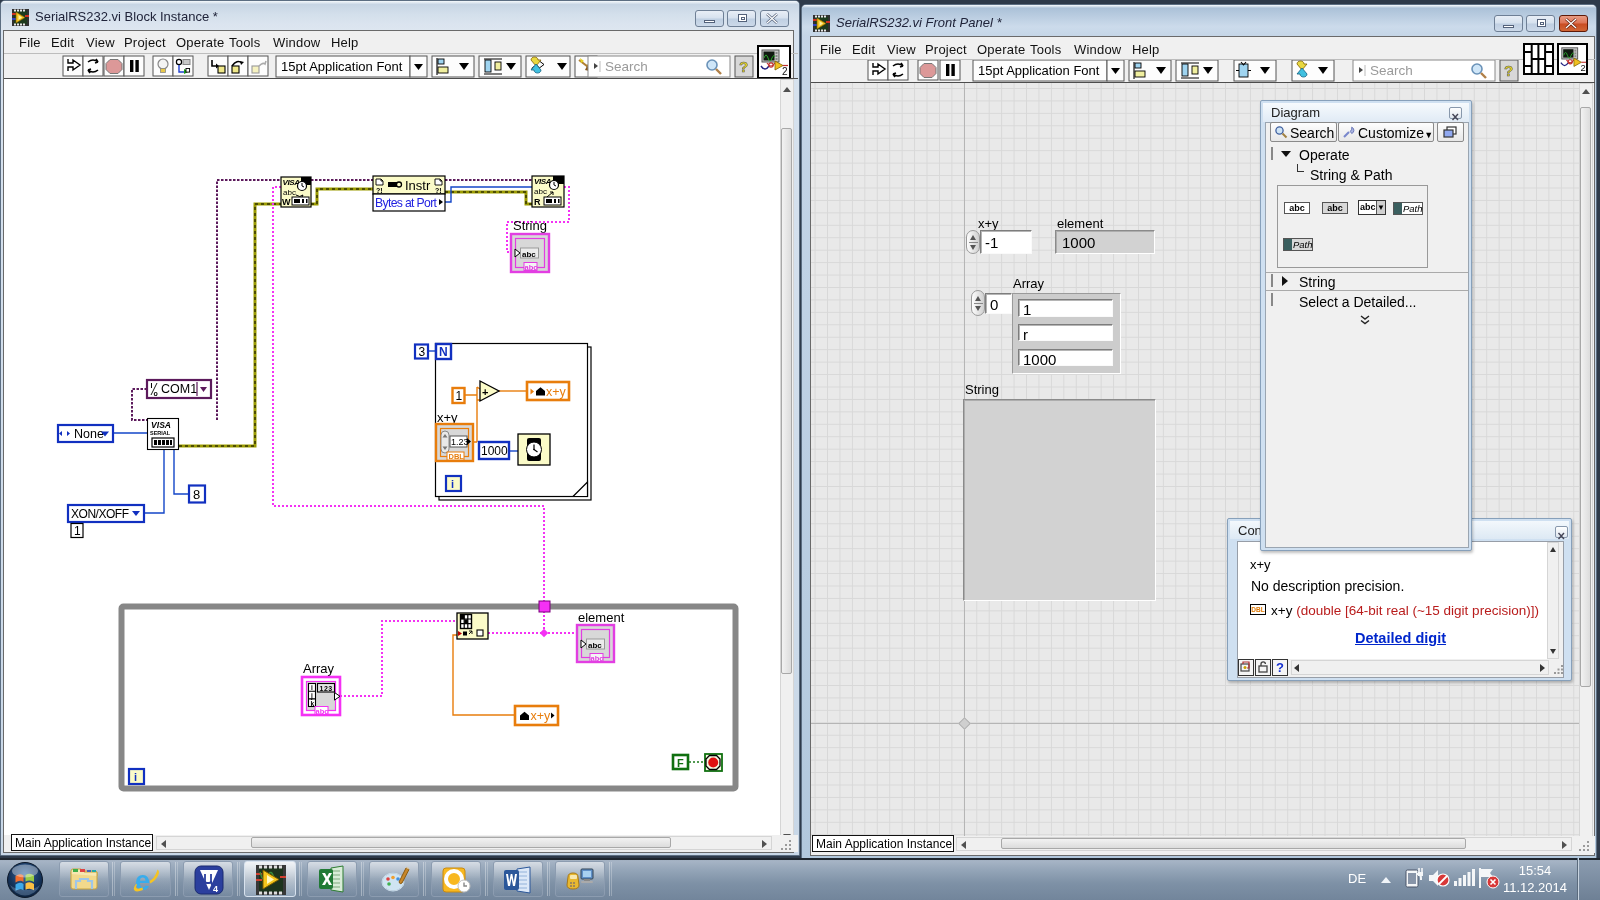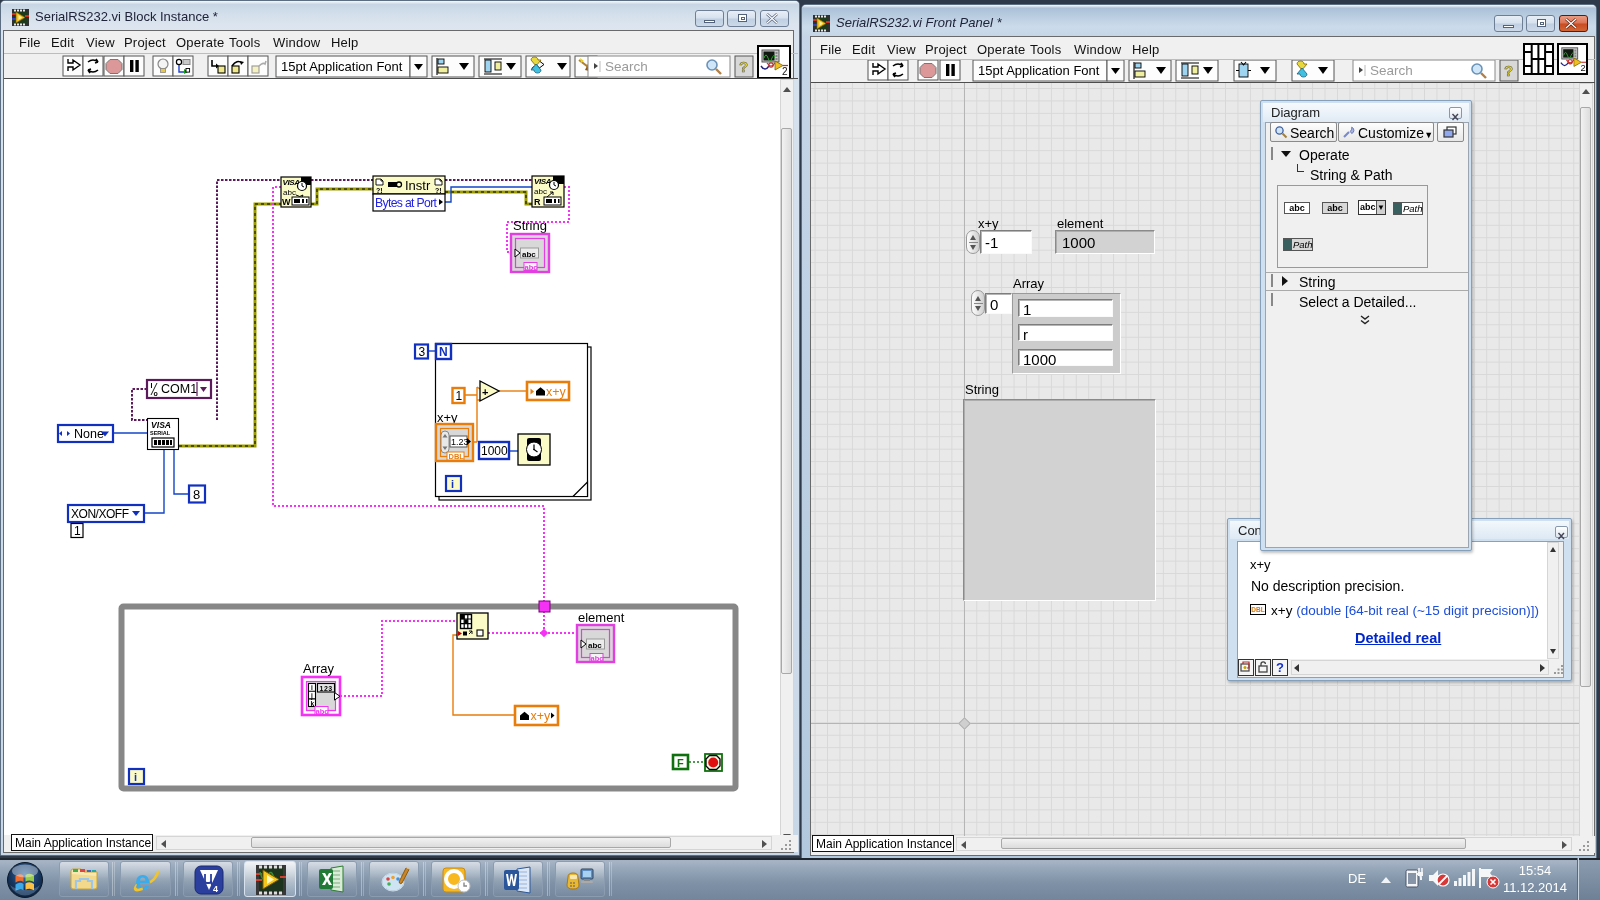--- a/index.html
+++ b/index.html
@@ -656,22 +656,22 @@
   <div class="abs" style="left:9px; top:22px; width:327px; height:137px; background:#f0f0f0; border:1px solid #979ea8;"></div>
   <div class="abs" style="left:10px; top:23px; width:309px; height:117px; background:#ffffff;"></div>
 
   <div class="sb" style="left:319px; top:23px; width:12px; height:117px;"></div>
   <div class="arr" style="left:322px; top:28px; border-left:3.5px solid transparent; border-right:3.5px solid transparent; border-bottom:5px solid #333;"></div>
   <div class="arr" style="left:322px; top:130px; border-left:3.5px solid transparent; border-right:3.5px solid transparent; border-top:5px solid #333;"></div>
 
   <div class="abs" style="left:22px; top:38px; font-size:13px; color:#000;">x+y</div>
   <div class="abs" style="left:23px; top:59px; font-size:14px; color:#000;">No description precision.</div>
   <div class="abs" style="left:22px; top:85px; width:16px; height:11px; border:1px solid #000; background:#fdfdfd; font-size:6.5px; font-weight:bold; color:#e07800; text-align:center; line-height:10px; letter-spacing:0;">DBL</div>
-  <div class="abs" style="left:43px; top:84px; font-size:13.5px; color:#000;">x+y <span style="color:#1d4ed8;">(double [64-bit real (~15 digit precision)])</span></div>
-  <div class="abs" style="left:127px; top:111px; font-size:14.5px; font-weight:bold; color:#0026cc; text-decoration:underline;">Detailed real</div>
+  <div class="abs" style="left:43px; top:84px; font-size:13.5px; color:#000;">x+y <span style="color:#b91c1c;">(double [64-bit real (~15 digit precision)])</span></div>
+  <div class="abs" style="left:127px; top:111px; font-size:14.5px; font-weight:bold; color:#0026cc; text-decoration:underline;">Detailed digit</div>
 
   <div class="abs" style="left:10px; top:141px; width:321px; height:17px; background:#f0f0f0;"></div>
   <div class="abs" style="left:10px; top:140px; width:16px; height:17px; border:1px solid #333; background:#f5f5f5;">
     <svg width="14" height="14" viewBox="0 0 14 14">
         <rect x="2" y="4" width="8" height="7" fill="none" stroke="#444" stroke-width="1.2"></rect>
         <path d="M4 4 v-2 h6 v6 h-2" fill="none" stroke="#b03030" stroke-width="1.2"></path>
         <circle cx="6" cy="7.5" r="1.5" fill="#c8a000"></circle>
       </svg>
   </div>
   <div class="abs" style="left:27px; top:140px; width:16px; height:17px; border:1px solid #333; background:#f5f5f5;">

